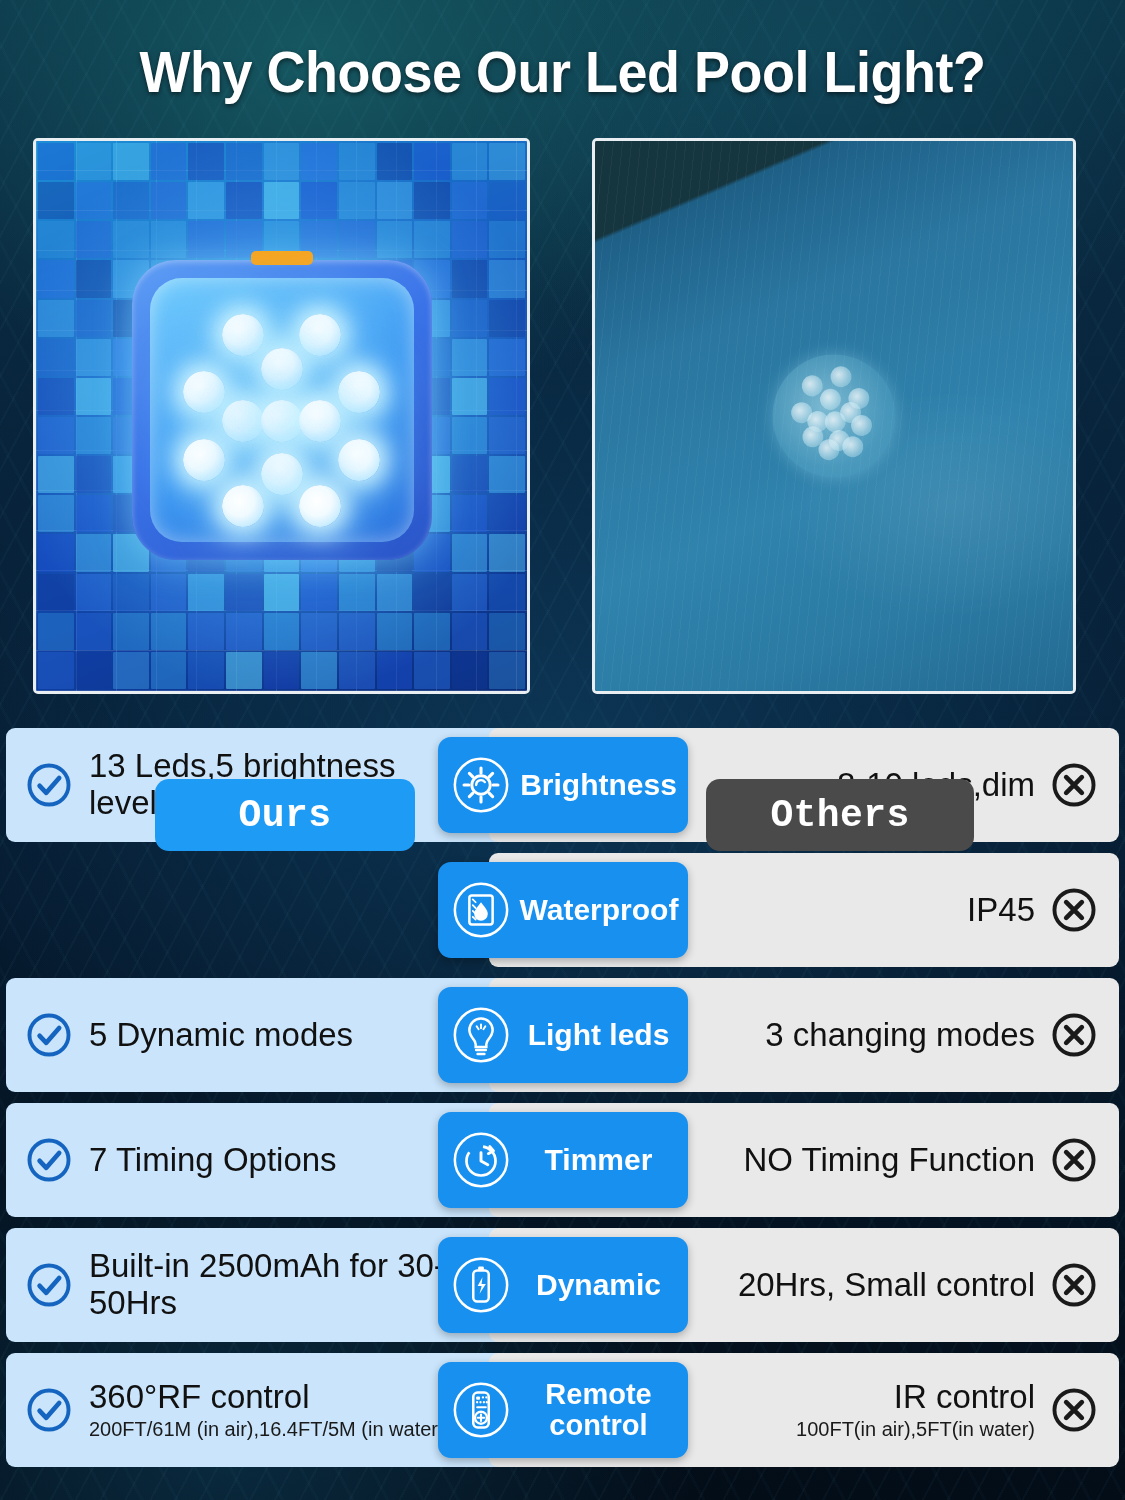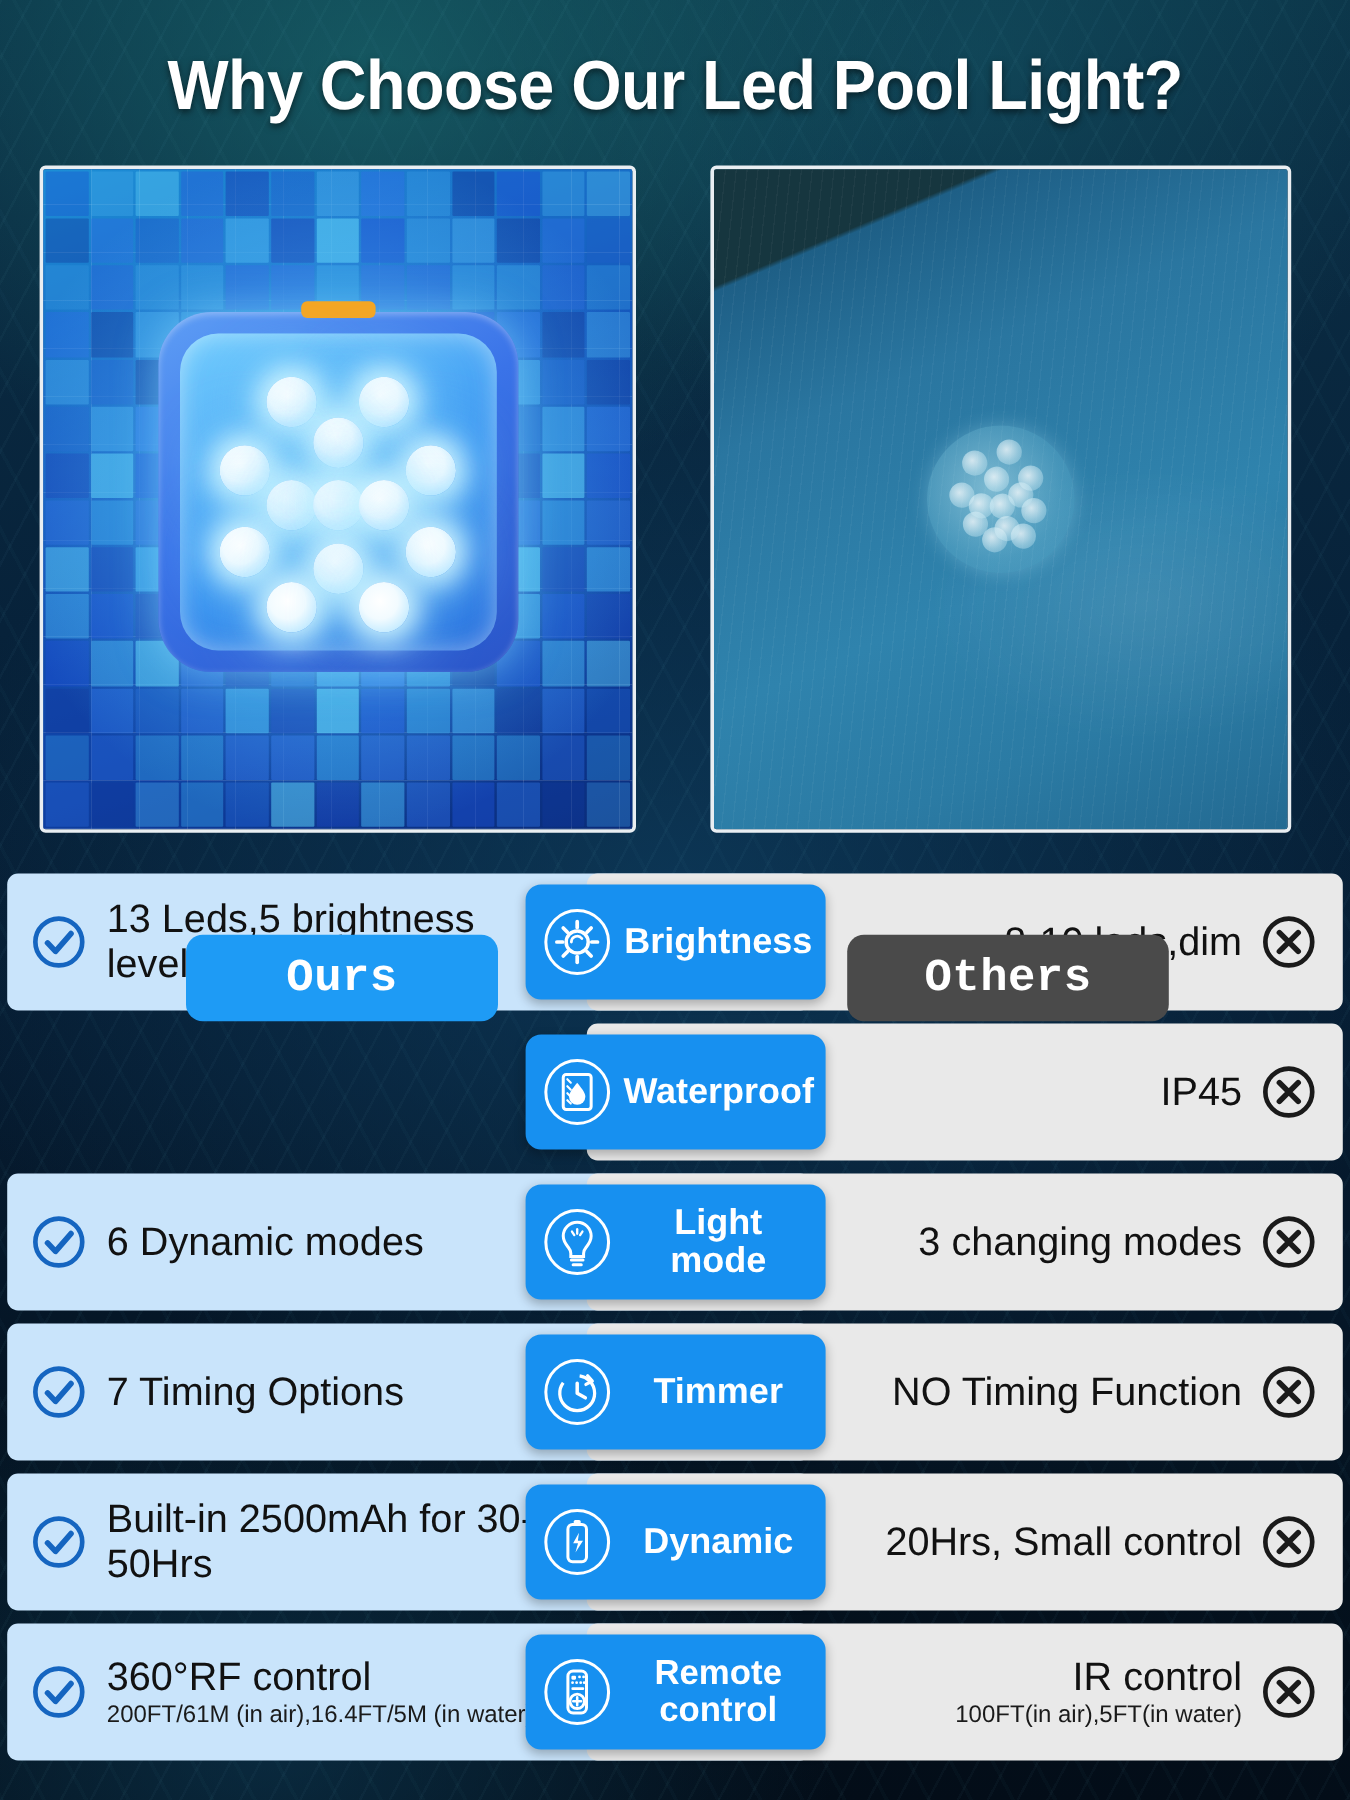--- a/index.html
+++ b/index.html
@@ -574,41 +574,41 @@
             </svg></span>
           <span class="plabel">Waterproof</span>
         </div>
       </div>
       <div class="row">
         <div class="side left">
           <span class="mark"><svg viewBox="0 0 64 64" width="100%" height="100%">
               <circle cx="32" cy="32" r="25" fill="none" stroke="#1565c0" stroke-width="5"></circle>
               <path d="M20 33 L28.5 42 L45 23" fill="none" stroke="#1565c0" stroke-width="6" stroke-linecap="round" stroke-linejoin="round"></path>
             </svg></span>
-          <div class="txtL">6 Dynamic modes</div>
+          <div class="txtL">5 Dynamic modes</div>
         </div>
         <div class="side right">
           <div class="txtR">3 changing modes</div>
           <span class="mark"><svg viewBox="0 0 64 64" width="100%" height="100%">
               <circle cx="32" cy="32" r="25" fill="none" stroke="#1a1a1a" stroke-width="5"></circle>
               <path d="M22 22 L42 42 M42 22 L22 42" fill="none" stroke="#1a1a1a" stroke-width="6" stroke-linecap="round"></path>
             </svg></span>
         </div>
         <div class="pill">
           <span class="picon"><svg viewBox="0 0 64 64" width="100%" height="100%">
               <circle cx="32" cy="32" r="27" fill="none" stroke="#ffffff" stroke-width="2.6"></circle>
               <path d="M32 15c-6.6 0-12 5.3-12 11.9 0 4.5 2.4 7.2 4.3 9.6 1.5 1.9 2.2 3 2.2 5.1v2.9h11v-2.9c0-2.1.7-3.2 2.2-5.1 1.9-2.4 4.3-5.1 4.3-9.6C44 20.3 38.6 15 32 15z" fill="none" stroke="#ffffff" stroke-width="2.6"></path>
               <path d="M27 47.5h10M28.5 51.5h7" stroke="#ffffff" stroke-width="2.6" stroke-linecap="round"></path>
               <g stroke="#ffffff" stroke-width="2" stroke-linecap="round">
                 <path d="M32 21v4"></path>
                 <path d="M27.5 23l2 3"></path>
                 <path d="M36.5 23l-2 3"></path>
               </g>
             </svg></span>
-          <span class="plabel">Light mode</span>
+          <span class="plabel">Light leds</span>
         </div>
       </div>
       <div class="row">
         <div class="side left">
           <span class="mark"><svg viewBox="0 0 64 64" width="100%" height="100%">
               <circle cx="32" cy="32" r="25" fill="none" stroke="#1565c0" stroke-width="5"></circle>
               <path d="M20 33 L28.5 42 L45 23" fill="none" stroke="#1565c0" stroke-width="6" stroke-linecap="round" stroke-linejoin="round"></path>
             </svg></span>
           <div class="txtL">7 Timing Options</div>
         </div>

